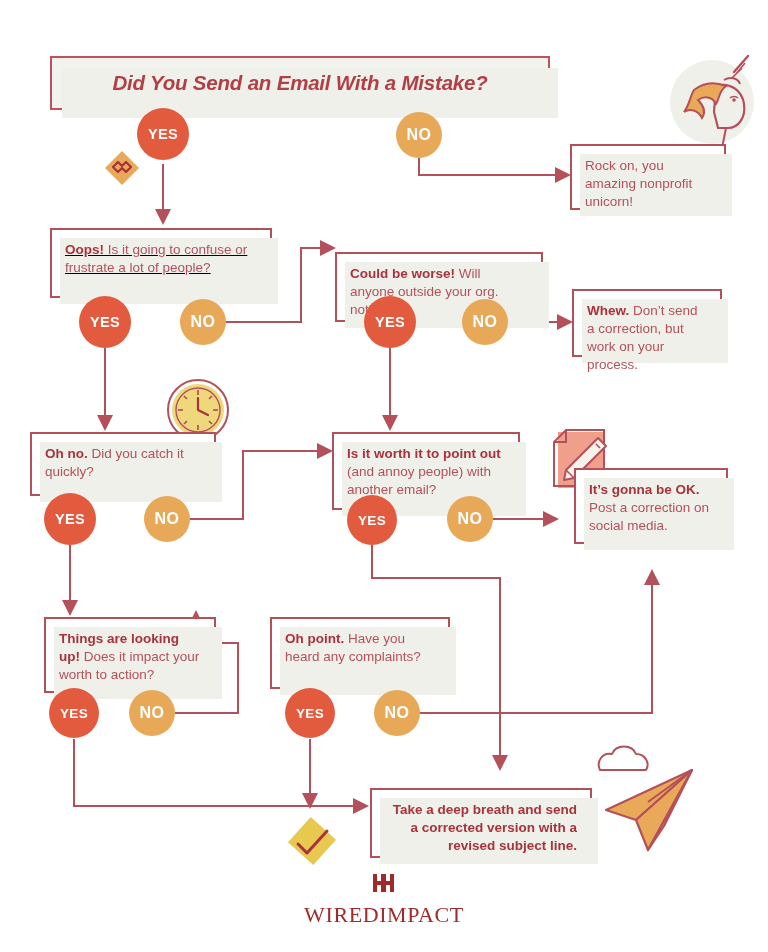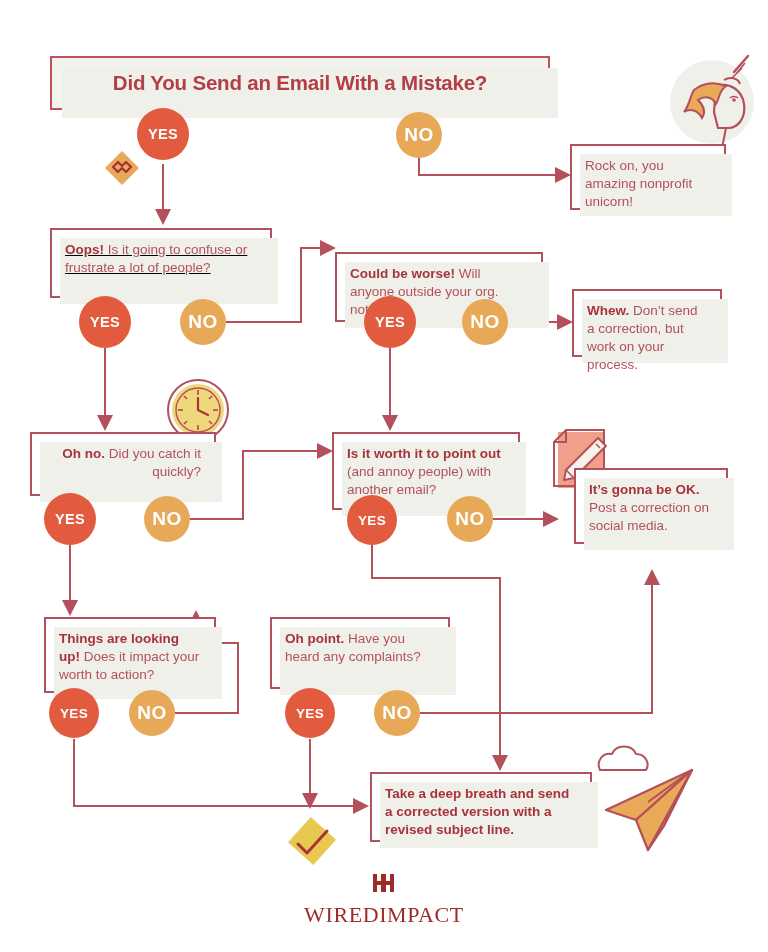--- a/index.html
+++ b/index.html
@@ -37,21 +37,21 @@
     font-size:13.5px;
     line-height:1.34;
     padding:11px 13px;
     z-index:1;
   }
   .node .txt b{color:#A8333C;font-weight:bold;}
 
   
   #title-box{
     position:absolute;left:50px;top:56px;width:500px;height:54px;
-    border:2px solid #C0505A;background:#F2F3EE;z-index:5;box-sizing:border-box;
+    border:2px solid #C0505A;background:#F2F3EE;z-index:5;box-sizing:border-box;font-style:italic;
   }
   #title-box .shadow{position:absolute;left:10px;top:10px;right:-10px;bottom:-10px;background:#EFF0EA;z-index:-1;}
   #title-text{
     position:relative;z-index:1;
     text-align:center;color:#B23E46;
     font-size:20.5px;font-weight:bold;line-height:50px;
     letter-spacing:-0.2px;
   }
 
   
@@ -61,21 +61,21 @@
     display:flex;align-items:center;justify-content:center;
     color:#ffffff;font-weight:bold;
     font-size:14.5px;letter-spacing:0.4px;
     z-index:8;
     user-select:none;
   }
   .ans.yes{background:#E35B3E;}
   .ans.no{background:#E7A957;}
   .ans.s52{width:52px;height:52px;}
   .ans.s50{width:50px;height:50px;font-size:13.5px;}
-  .ans.s46{width:46px;height:46px;font-size:19px;}
+  .ans.s46{width:46px;height:46px;font-size:16px;}
 
   
   #footer{
     position:absolute;left:0;bottom:24px;width:768px;
     text-align:center;z-index:6;
     display:flex;align-items:center;justify-content:center;gap:9px;flex-direction:column;
   }
   #footer-word{
     font-family:"Liberation Serif", serif;
     color:#9E2B2B;font-size:22px;letter-spacing:0.6px;
@@ -214,21 +214,21 @@
     </div>
   </div>
 
   <div class="node" style="left:570px;top:144px;width:156px;height:66px;">
     <div class="shadow"></div>
     <div class="txt">
       <b></b><span>Rock on, you amazing nonprofit unicorn!</span>
     </div>
   </div>
 
-  <div class="node" style="left:30px;top:432px;width:186px;height:64px;text-align:right;">
+  <div class="node" style="left:30px;top:432px;width:186px;height:64px;">
     <div class="shadow"></div>
     <div class="txt">
       <b>Oh no.</b><span> Did you catch it quickly?</span>
     </div>
   </div>
 
   <div class="node" style="left:332px;top:432px;width:188px;height:78px;">
     <div class="shadow"></div>
     <div class="txt">
       <b>Is it worth it to point out</b><span> (and annoy people) with another email?</span>
@@ -249,21 +249,21 @@
     </div>
   </div>
 
   <div class="node" style="left:270px;top:617px;width:180px;height:72px;">
     <div class="shadow"></div>
     <div class="txt">
       <b>Oh point.</b><span> Have you heard any complaints?</span>
     </div>
   </div>
 
-  <div class="node" style="left:370px;top:772px;width:222px;height:70px;">
+  <div class="node" style="left:370px;top:788px;width:222px;height:70px;text-align:right;">
     <div class="shadow"></div>
     <div class="txt">
       <b>Take a deep breath and send a corrected version with a revised subject line.</b><span></span>
     </div>
   </div>
 
   <div class="ans yes s52" style="left:137px;top:108px;">YES</div>
   <div class="ans no s46" style="left:396px;top:112px;">NO</div>
 
   <div class="ans yes s52" style="left:79px;top:296px;">YES</div>

